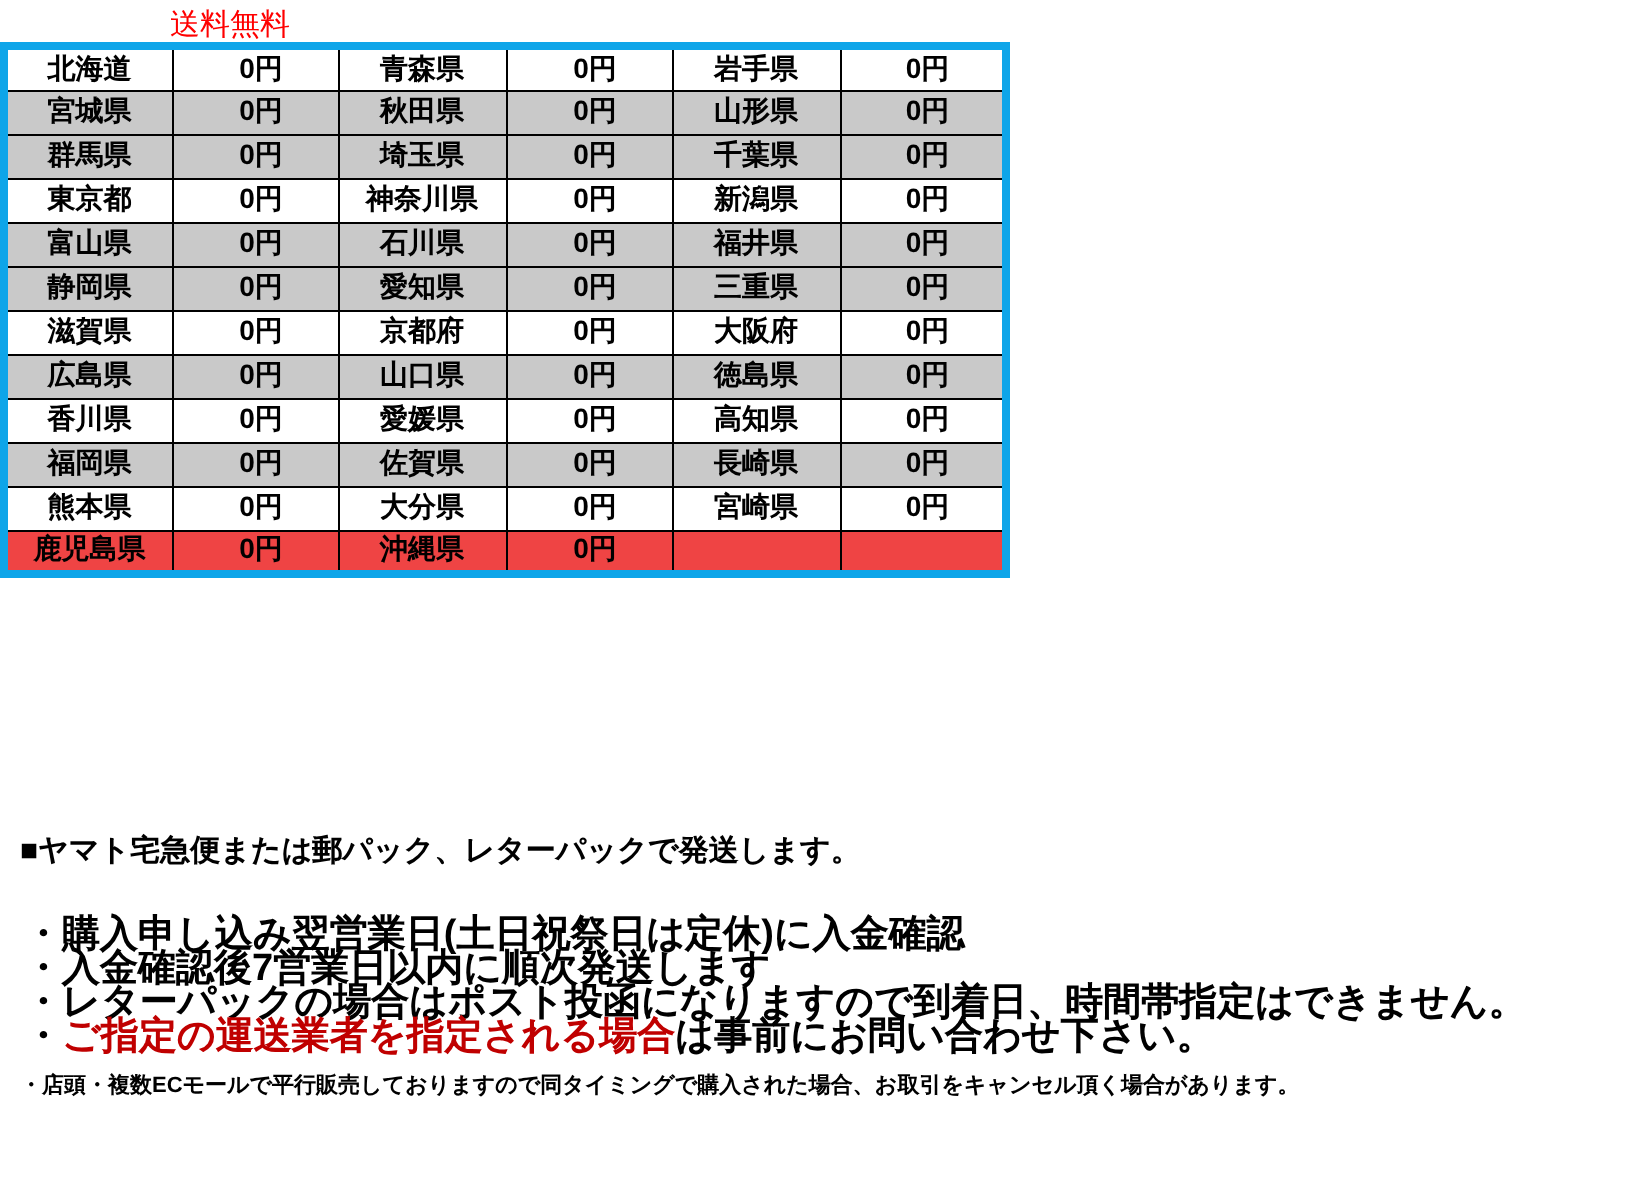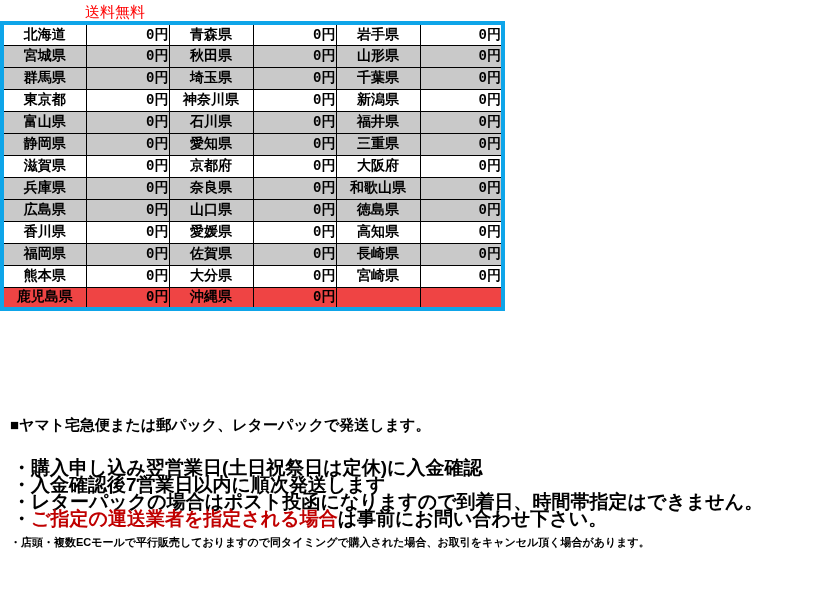--- a/index.html
+++ b/index.html
@@ -18,21 +18,21 @@
     border: 4px solid #0ea5e9;
   }
   table.fee-table td {
     border: 1px solid #000000;
     height: 22px;
     font-size: 14px; font-weight: bold;
     vertical-align: middle;
     overflow: hidden; white-space: nowrap;
   }
   table.fee-table td.pref { text-align: center; }
-  table.fee-table td.fee  { text-align: right; padding-left: 6px; font-family: Liberation Mono, monospace; }
+  table.fee-table td.fee  { text-align: center; padding-left: 6px; }
 
   .ship-heading {
     position: absolute; left: 10px; top: 416px;
     font-size: 15px; font-weight: bold;
   }
 
   .notes {
     position: absolute; left: 12px; top: 459px;
     font-size: 19px; font-weight: bold; line-height: 17px;
   }
@@ -108,28 +108,20 @@
       </tr>
       <tr>
         <td class="pref">滋賀県</td>
         <td class="fee">0円</td>
         <td class="pref">京都府</td>
         <td class="fee">0円</td>
         <td class="pref">大阪府</td>
         <td class="fee">0円</td>
       </tr>
       <tr style="background: rgb(201, 201, 201);">
-        <td class="pref">兵庫県</td>
-        <td class="fee">0円</td>
-        <td class="pref">奈良県</td>
-        <td class="fee">0円</td>
-        <td class="pref">和歌山県</td>
-        <td class="fee">0円</td>
-      </tr>
-      <tr style="background: rgb(201, 201, 201);">
         <td class="pref">広島県</td>
         <td class="fee">0円</td>
         <td class="pref">山口県</td>
         <td class="fee">0円</td>
         <td class="pref">徳島県</td>
         <td class="fee">0円</td>
       </tr>
       <tr>
         <td class="pref">香川県</td>
         <td class="fee">0円</td>

